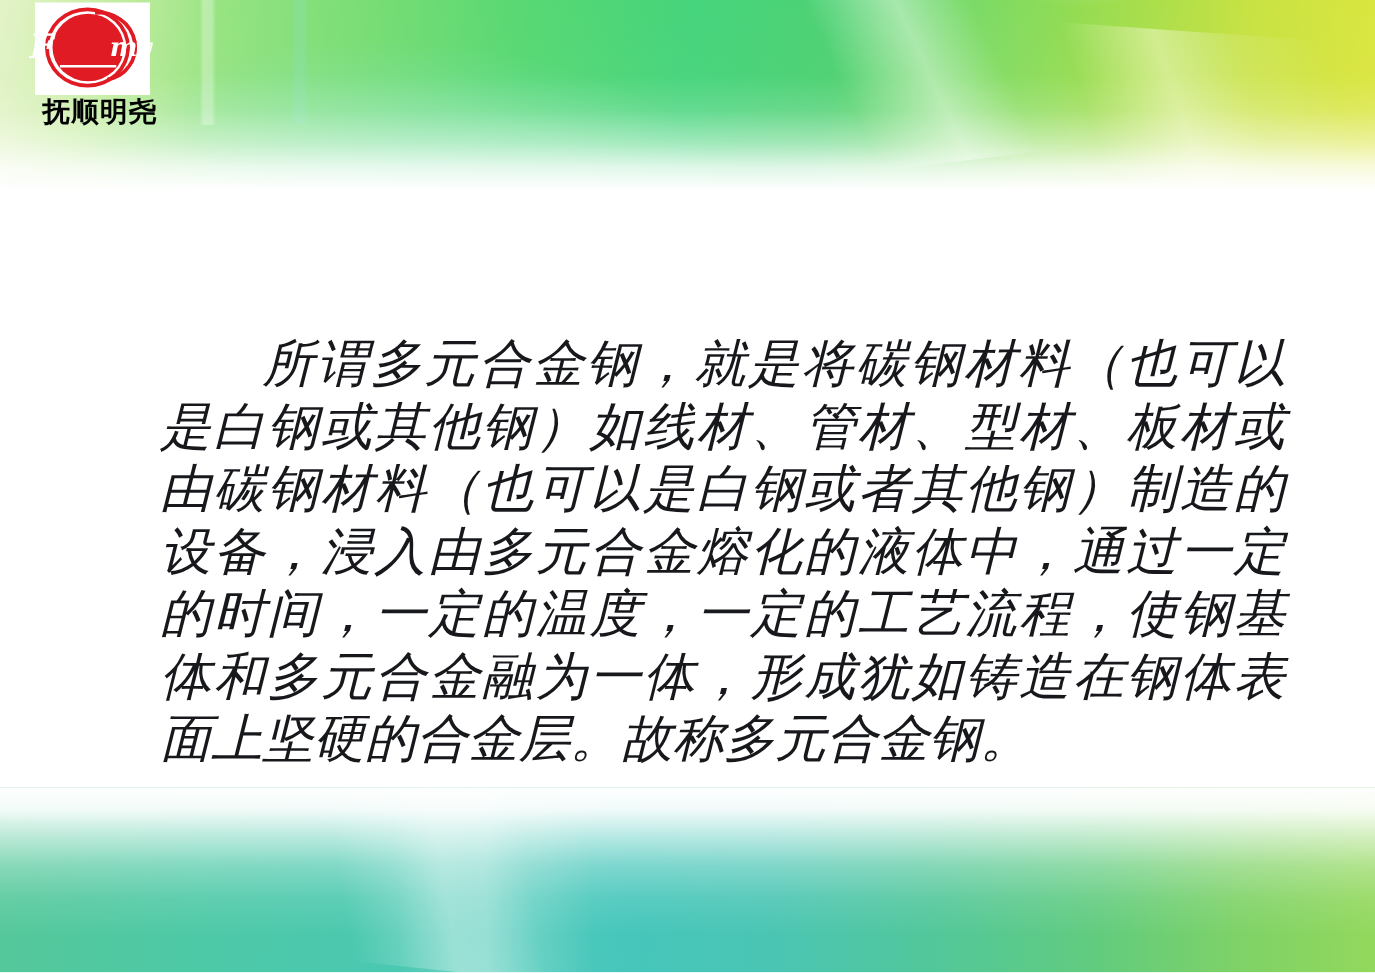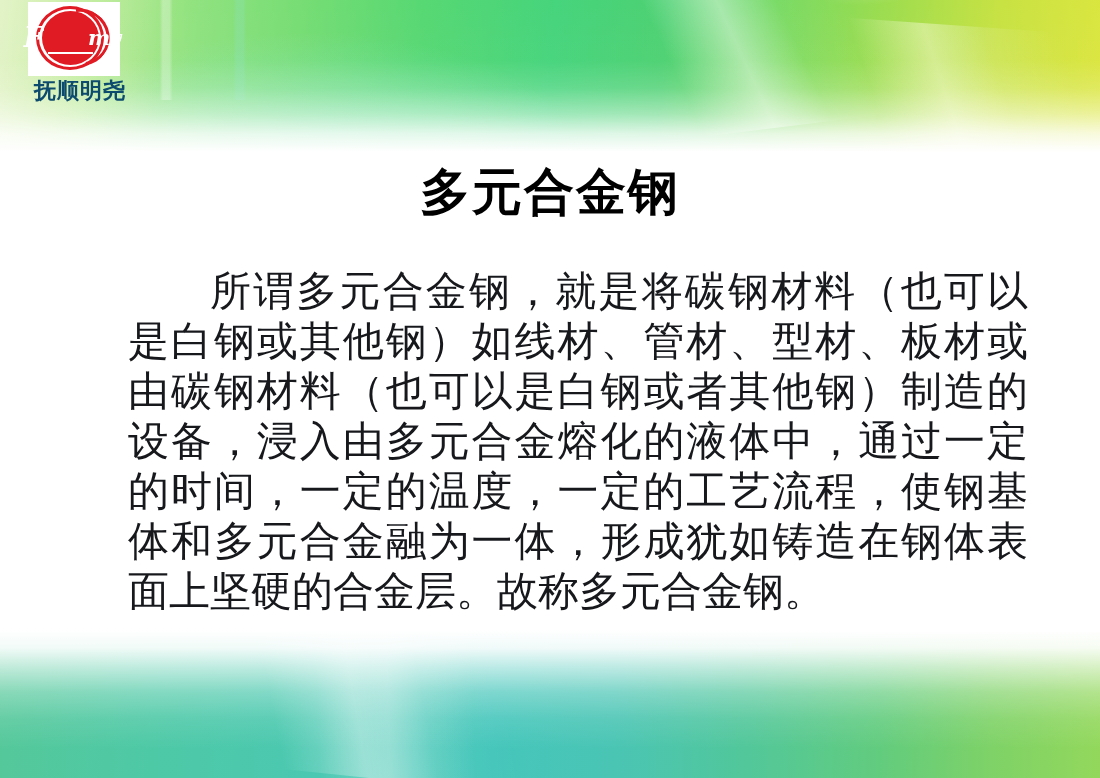--- a/index.html
+++ b/index.html
@@ -227,21 +227,21 @@
     width: 45px; height: 0;
     border-top: 2px solid #ffffff;
   }
   .logo-caption {
     margin-top: 3px;
     text-align: center;
     font-family: "DejaVu Sans", "Liberation Sans", sans-serif;
     font-weight: bold;
     font-size: 22px;
     line-height: 1.1;
-    color: #0c4a6e;
+    color: #000000;
     letter-spacing: 1px;
   }
 
   
   .content {
     position: absolute;
     left: 0; top: 0;
     width: 1100px;
     height: 778px;
     z-index: 20;
@@ -264,20 +264,21 @@
     left: 128px;
     top: 266px;
     width: 900px;
     font-family: "DejaVu Sans", "Liberation Sans", sans-serif;
     font-size: 41px;
     line-height: 50px;
     color: #17181c;
     text-align: justify;
     text-indent: 2em;
     letter-spacing: 0px;
+    font-style: italic;
   }
 </style>
 </head>
 <body>
 
 <div class="slide">
 
   <div class="band-top">
     <div class="layer l-base"></div>
     <div class="layer l-teal"></div>
@@ -304,17 +305,16 @@
       <div class="letters">
         <span class="f">F</span>
           <span class="my">my</span>
       </div>
       <div class="underline"></div>
     </div>
     <div class="logo-caption">抚顺明尧</div>
   </div>
 
   <div class="content">
-    <div class="slide-title">多元合金钢</div>
     <div class="body-text">所谓多元合金钢，就是将碳钢材料（也可以是白钢或其他钢）如线材、管材、型材、板材或由碳钢材料（也可以是白钢或者其他钢）制造的设备，浸入由多元合金熔化的液体中，通过一定的时间，一定的温度，一定的工艺流程，使钢基体和多元合金融为一体，形成犹如铸造在钢体表面上坚硬的合金层。故称多元合金钢。</div>
   </div>
 
 </div>
 
 </body></html>

